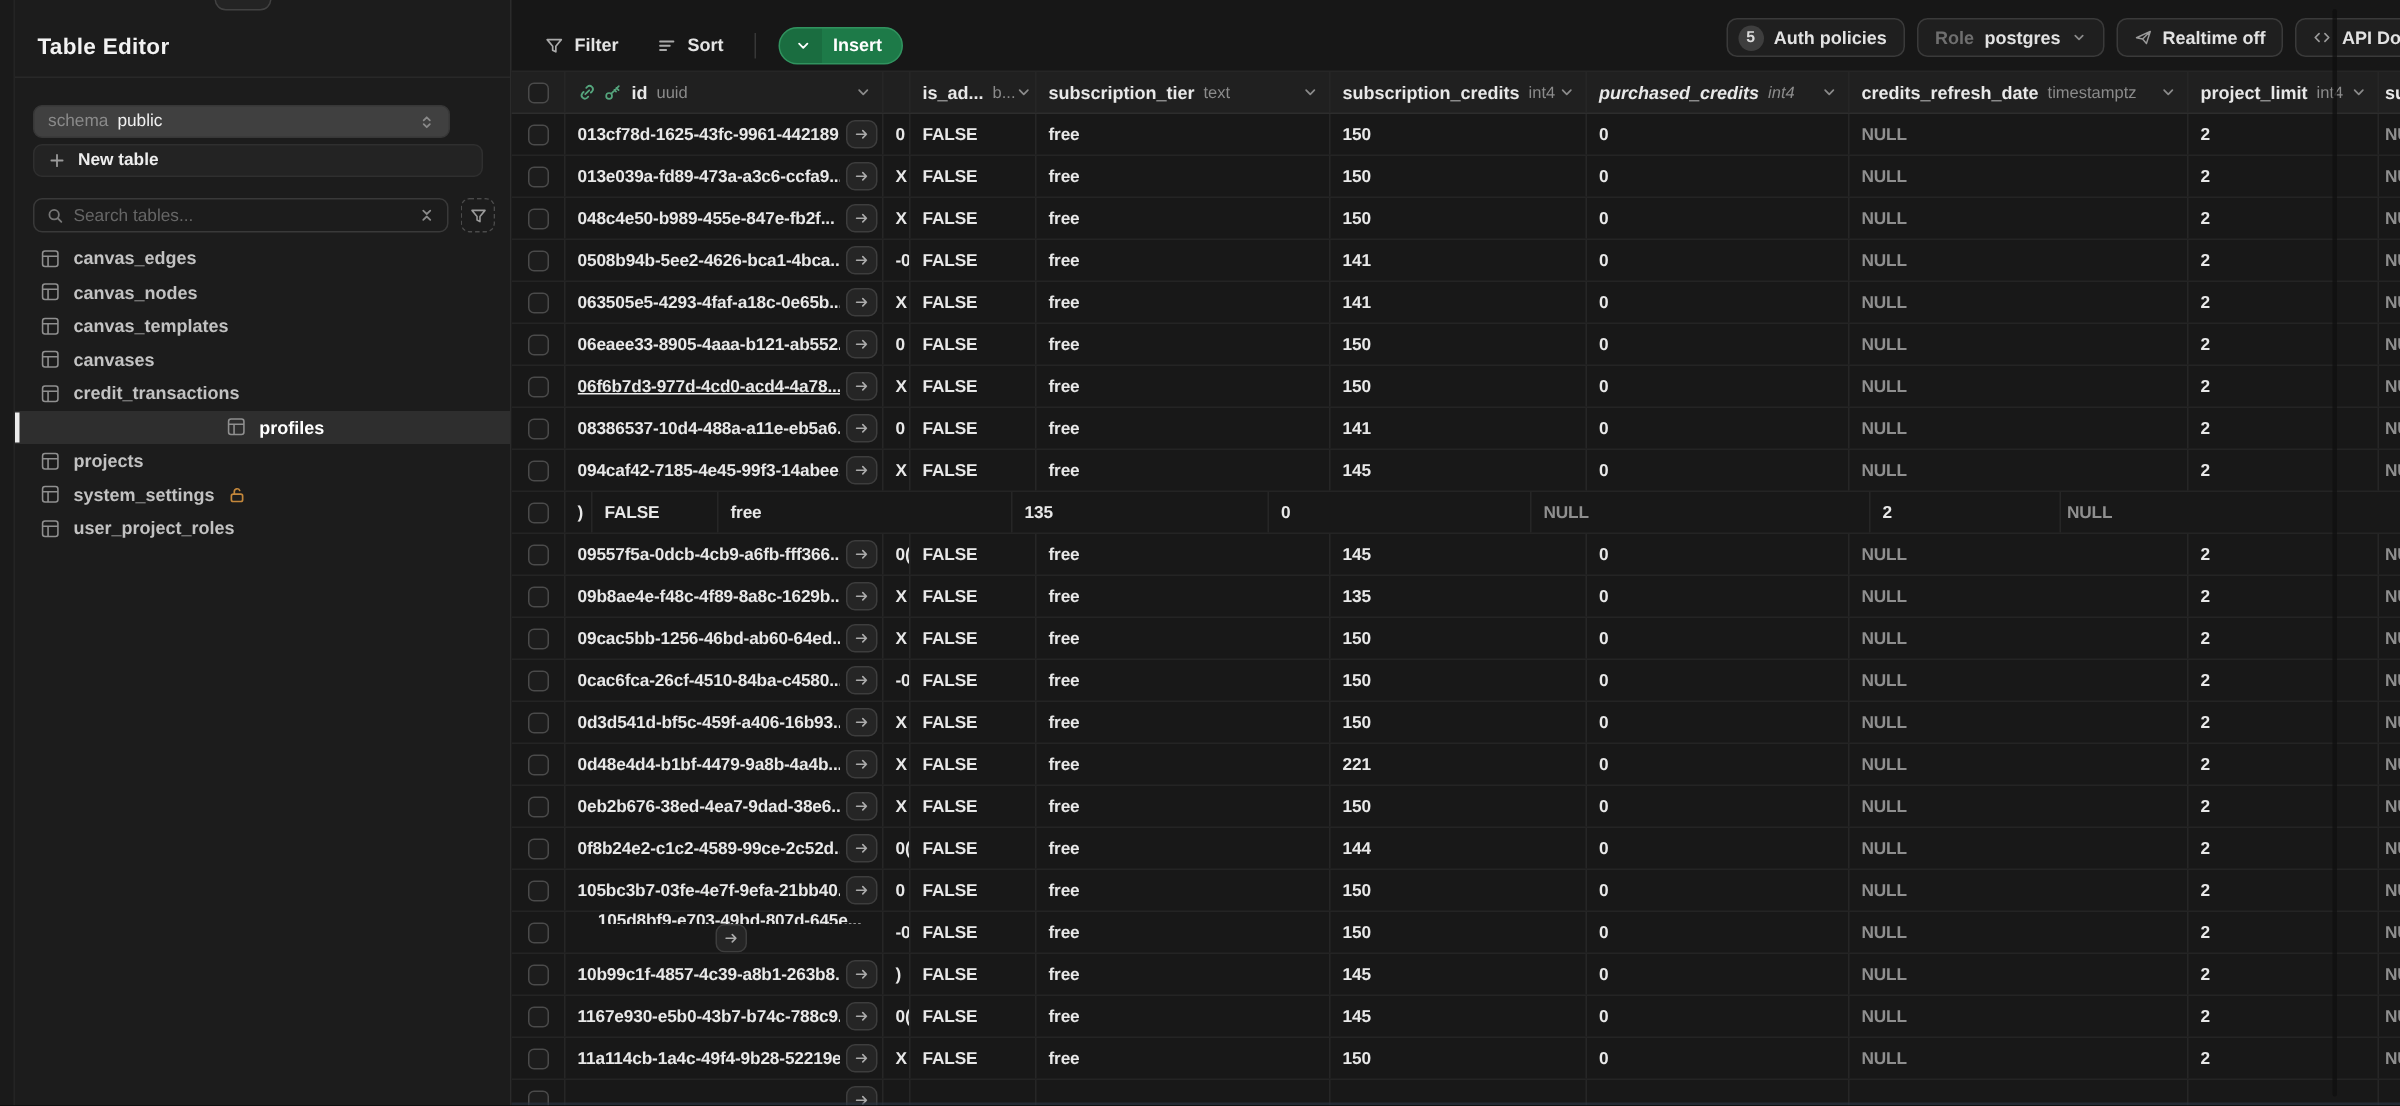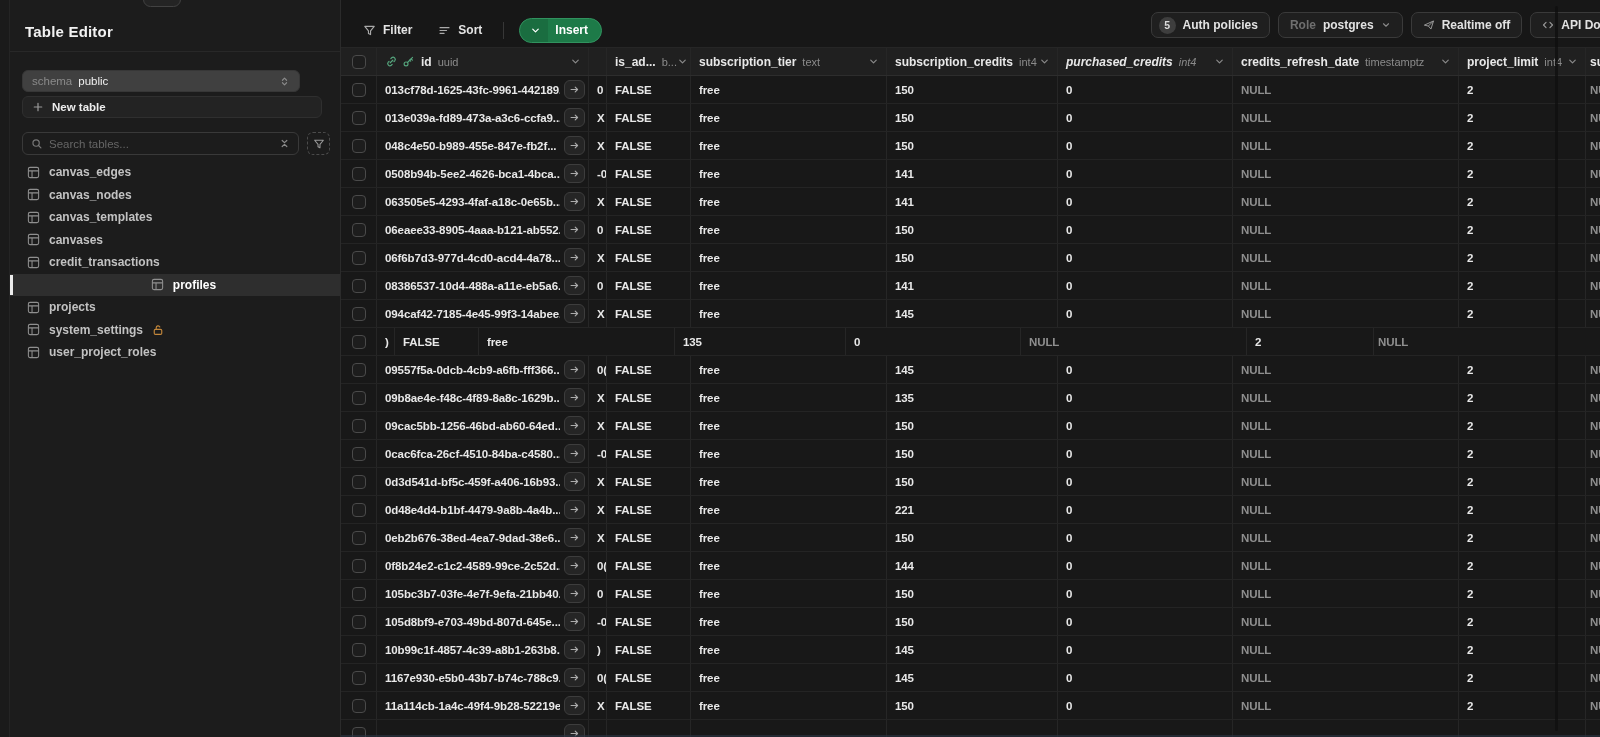--- a/index.html
+++ b/index.html
@@ -606,21 +606,21 @@
             <span class="val">2</span>
           </div>
           <div class="g-cell last">
             <span class="val null">NULL</span>
           </div>
         </div>
         <div class="g-row">
           <div class="g-cell cb" style="width: 36px;">
             <div class="checkbox"></div>
           </div>
-          <div class="g-cell" style="width: 212px;">
+          <div class="g-cell" style="width: 212px; text-decoration: underline;">
             <span class="val uuid-text">06f6b7d3-977d-4cd0-acd4-4a78...</span>
             <span class="row-expand">
               <svg width="11" height="11" viewBox="0 0 16 16" fill="none" stroke="#ababab" stroke-width="1.6" stroke-linecap="round" stroke-linejoin="round">
                 <path d="M3 8h9.5M9 4.5 12.5 8 9 11.5"></path>
               </svg>
             </span>
           </div>
           <div class="g-cell" style="width: 18px;">
             <span class="val">X</span>
           </div>
@@ -1079,21 +1079,21 @@
             <span class="val">2</span>
           </div>
           <div class="g-cell last">
             <span class="val null">NULL</span>
           </div>
         </div>
         <div class="g-row">
           <div class="g-cell cb" style="width: 36px;">
             <div class="checkbox"></div>
           </div>
-          <div class="g-cell" style="width: 212px;">
+          <div class="g-cell" style="width: 212px; flex-direction: column;">
             <span class="val uuid-text">105d8bf9-e703-49bd-807d-645e...</span>
             <span class="row-expand">
               <svg width="11" height="11" viewBox="0 0 16 16" fill="none" stroke="#ababab" stroke-width="1.6" stroke-linecap="round" stroke-linejoin="round">
                 <path d="M3 8h9.5M9 4.5 12.5 8 9 11.5"></path>
               </svg>
             </span>
           </div>
           <div class="g-cell" style="width: 18px;">
             <span class="val">-0</span>
           </div>

